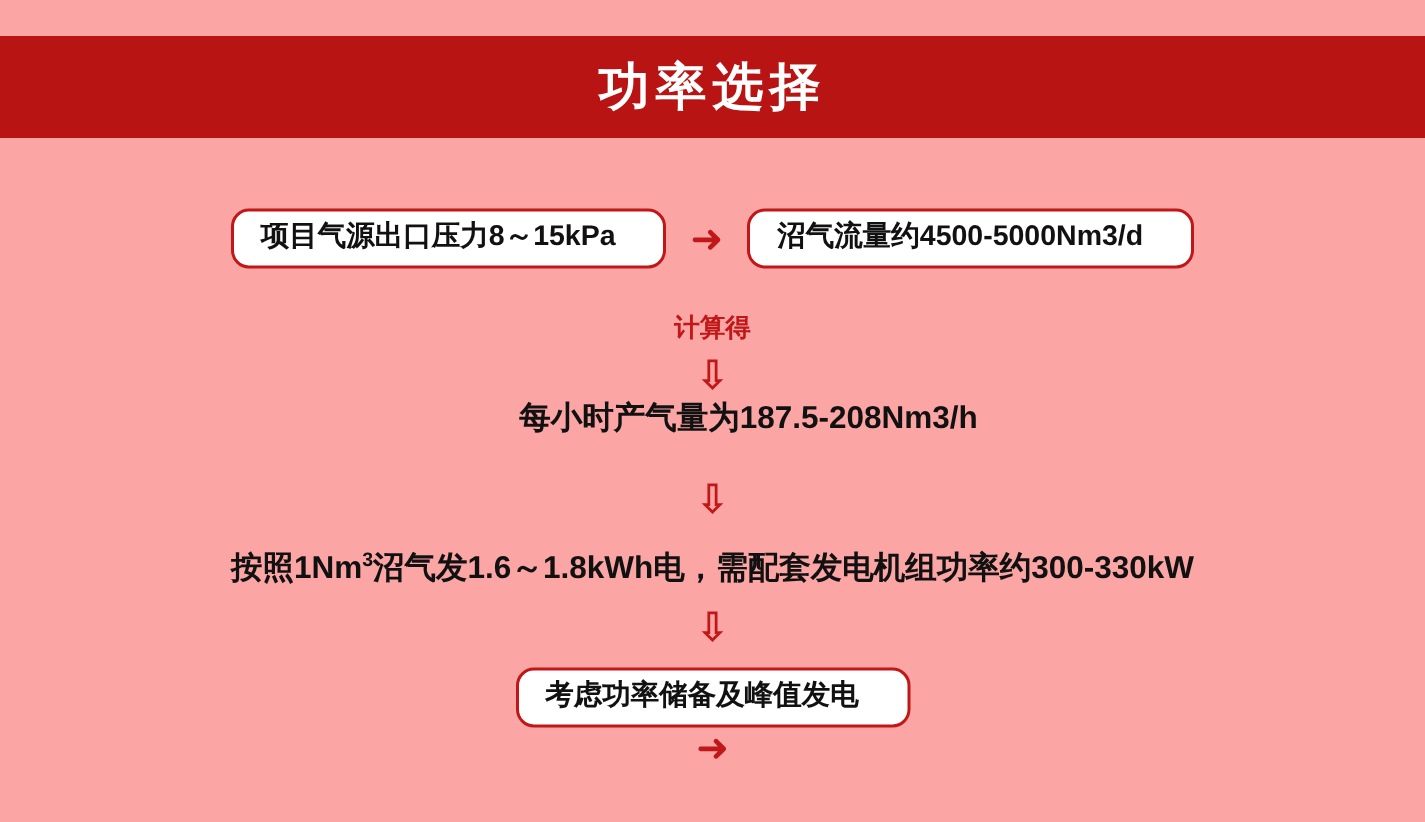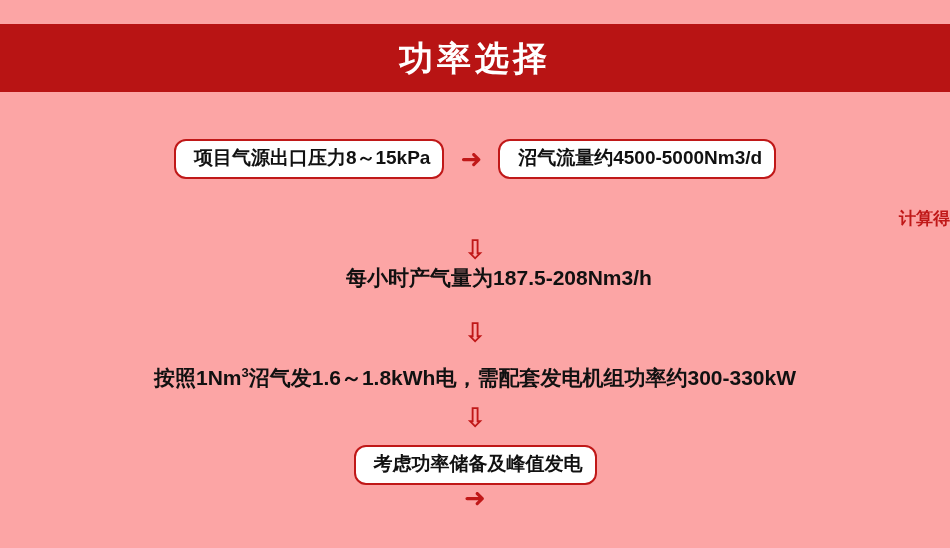--- a/index.html
+++ b/index.html
@@ -54,41 +54,41 @@
   }
   .row-1 {
     position: absolute;
     top: 45px;
     left: 0;
     height: 44px;
   }
   .pill {
     border: 2px solid #c01818;
     border-radius: 12px;
-    padding: 7px 12px 9px 18px;
+    padding: 7px 32px 9px 18px;
     font-size: 19px;
     color: #111111;
     font-weight: bold;
     white-space: nowrap;
     line-height: 1.1;
     background: #ffffff;
   }
   .arrow-right {
     color: #c01818;
     font-size: 26px;
     font-weight: bold;
     margin: 0 16px;
     line-height: 1;
   }
   .calc-label {
     position: absolute;
     top: 115px;
     left: 0;
     width: 100%;
-    text-align: right;
+    text-align: center;
     color: #c01818;
     font-size: 17px;
     font-weight: bold;
   }
   .arrow-down {
     color: #c01818;
     font-size: 27px;
     font-weight: bold;
     line-height: 1;
     text-align: center;

